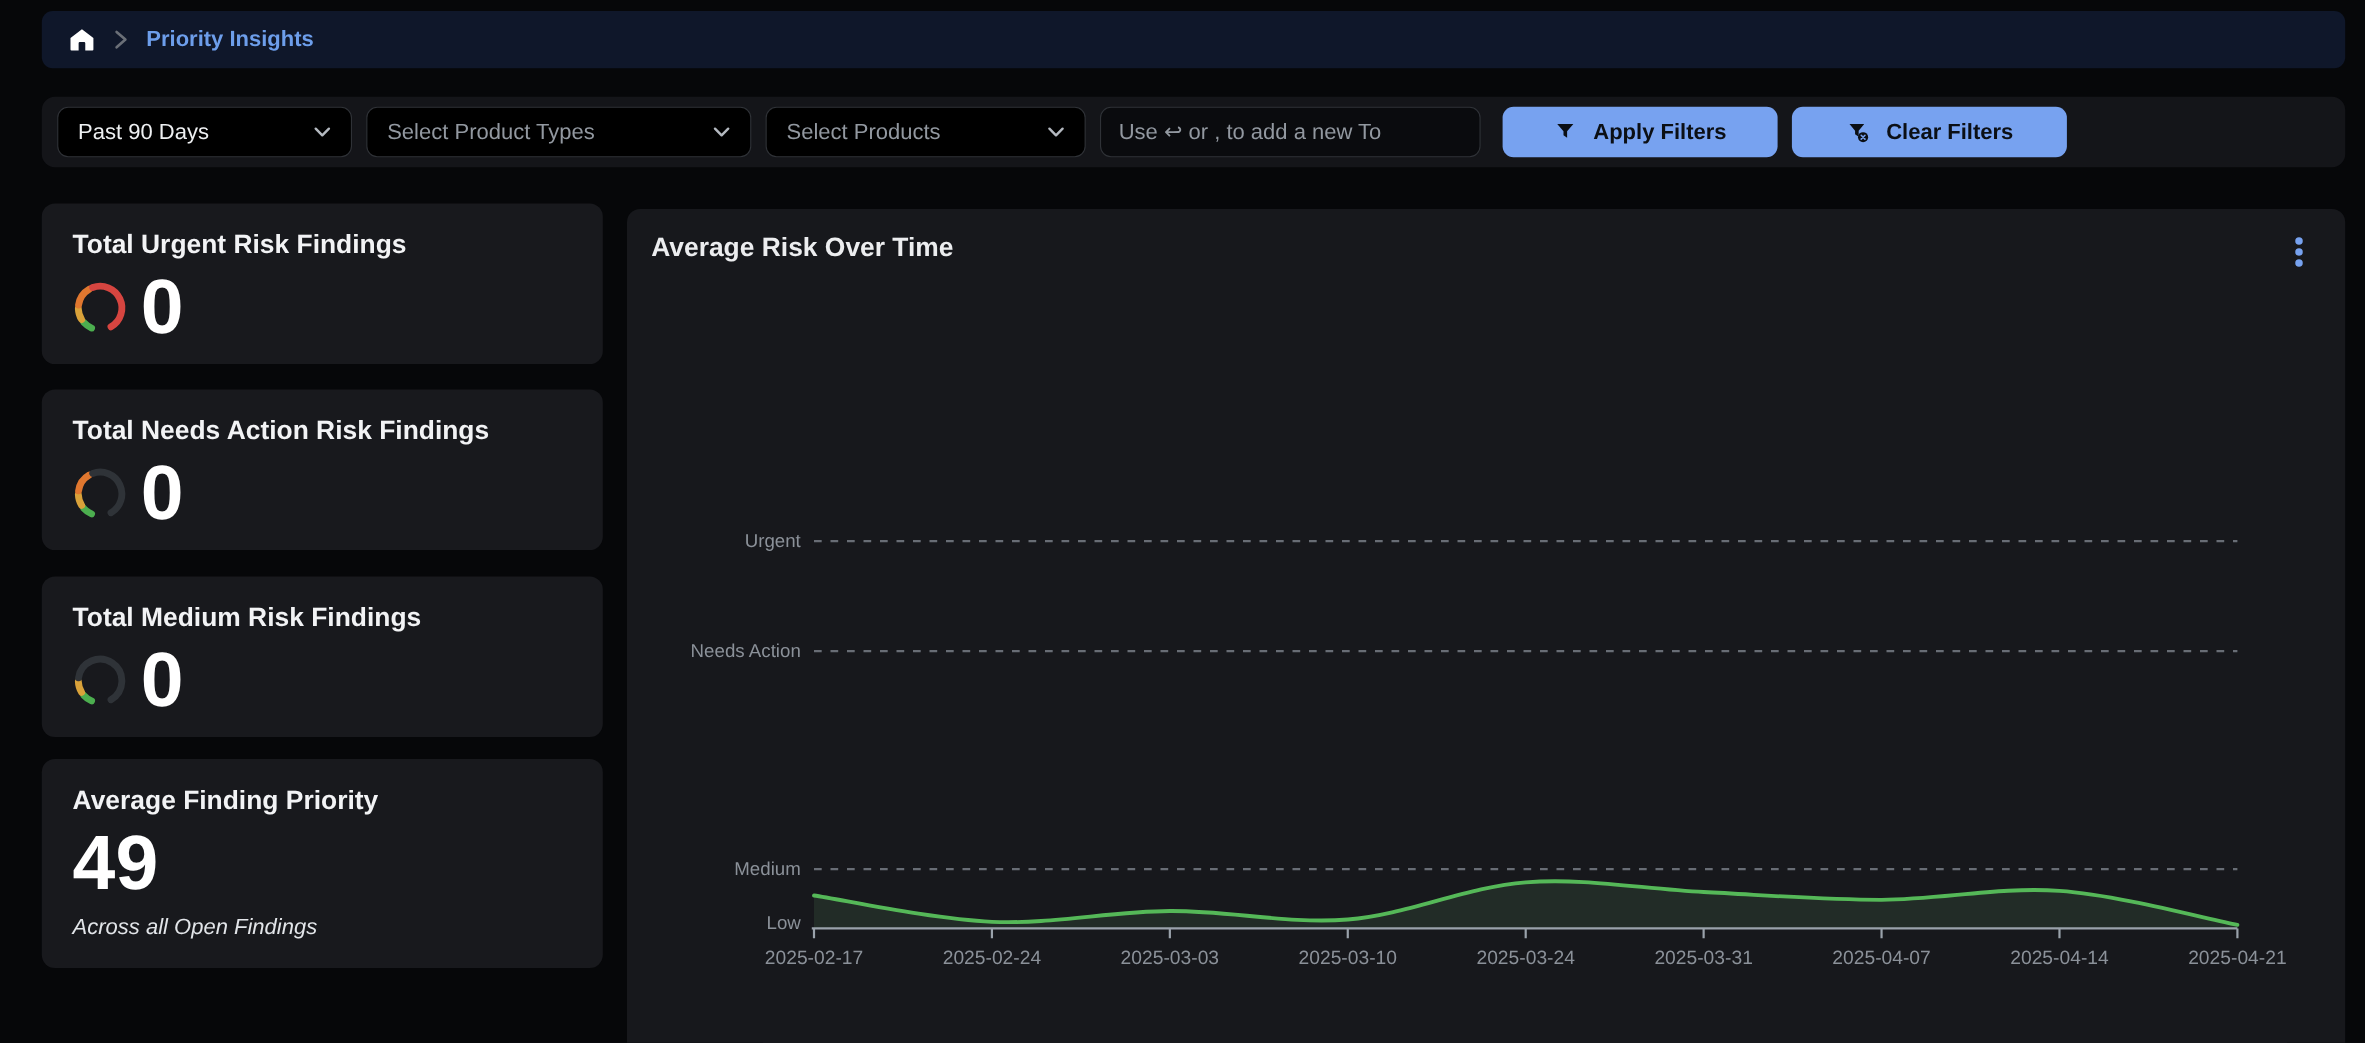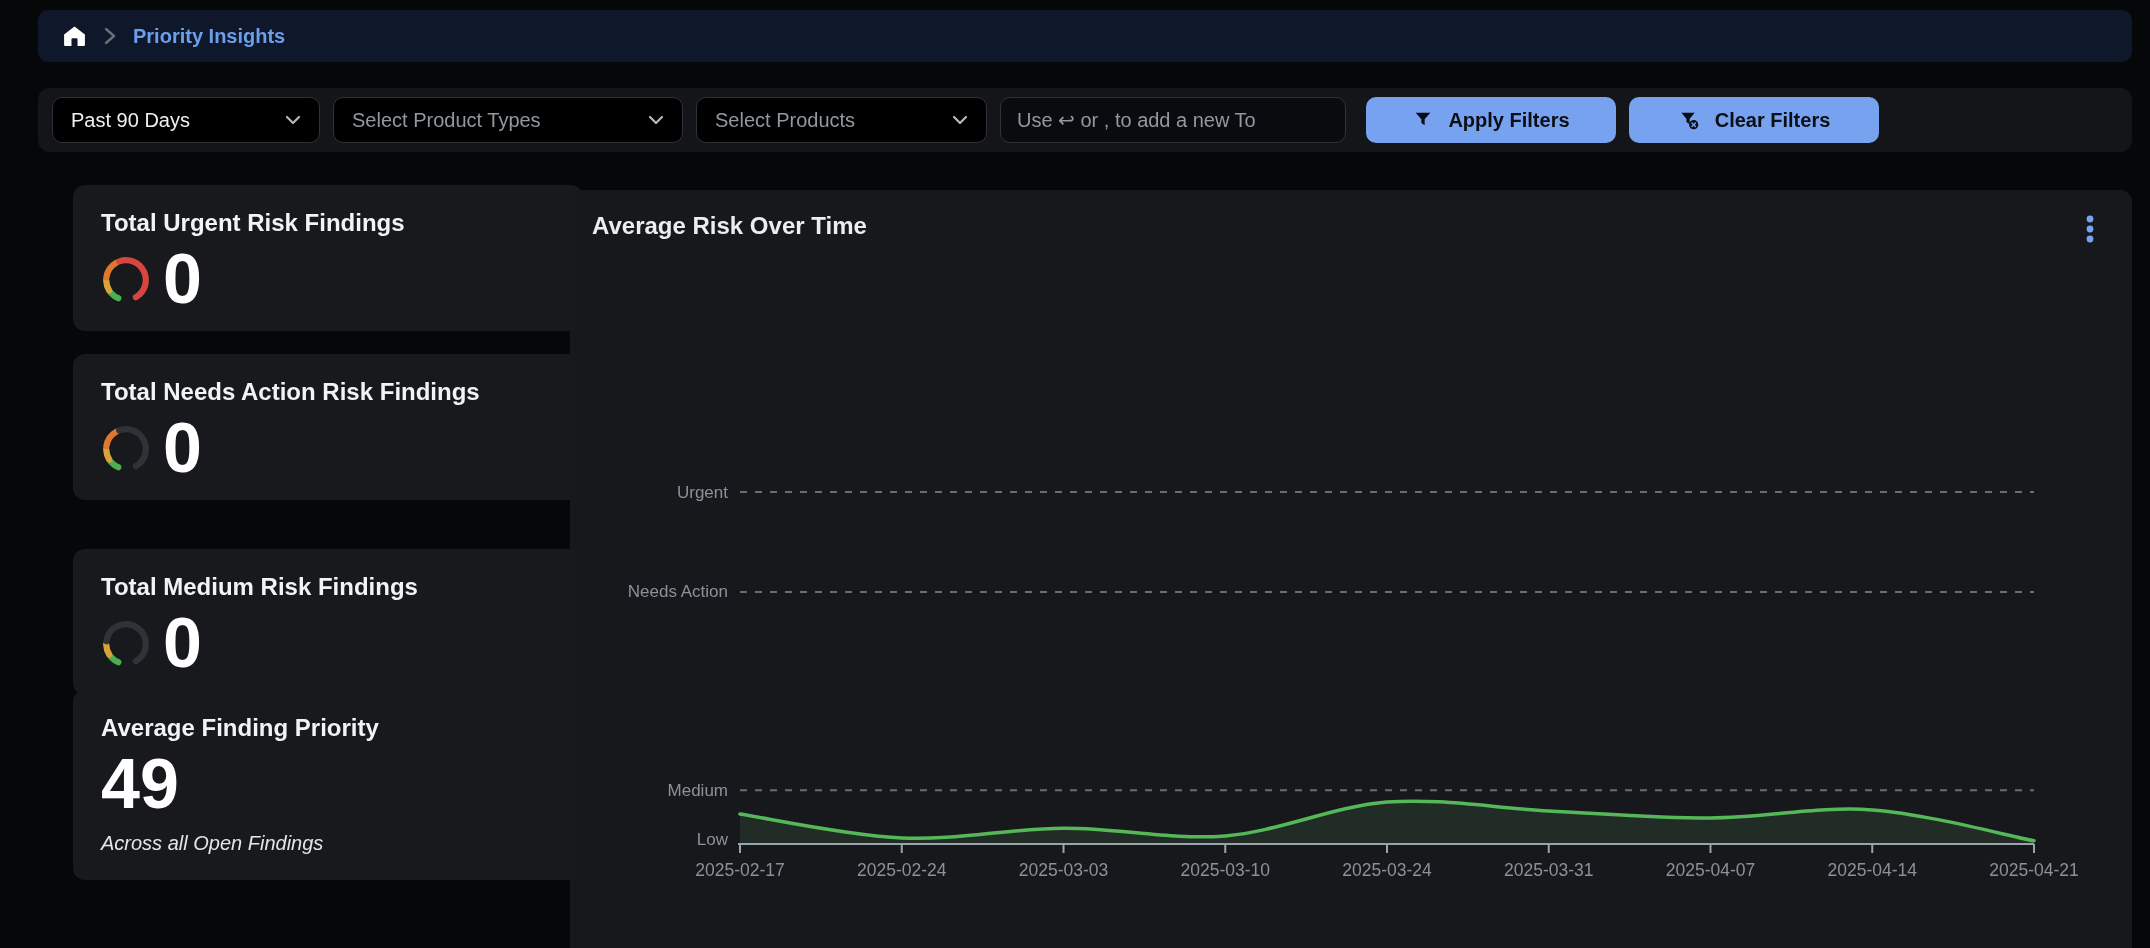--- a/index.html
+++ b/index.html
@@ -47,25 +47,25 @@
     display:flex; align-items:center; justify-content:center; gap:14px;
     font-size:20px; font-weight:700; color:#0b0f15; cursor:pointer;
     font-family:"Liberation Sans", sans-serif; flex:none;
   }
   .btn-apply{ width:250px; margin-left:7px; }
   .btn-clear{ width:250px; }
   .btn-export{ width:270px; }
   
   .card{
     position:absolute; left:38px; width:510px;
-    background:#18191d; border-radius:12px; padding:24px 28px;margin-left:35px;
+    background:#18191d; border-radius:12px; padding:24px 28px;
   }
   .card-1{ top:185px; height:146px; }
   .card-2{ top:354px; height:146px; }
-  .card-3{ top:549px; height:146px; }
+  .card-3{ top:524px; height:146px; }
   .card-4{ top:690px; height:190px; }
   .card-title{ font-size:24px; font-weight:600; color:#f2f3f5; }
   .card-row{ display:flex; align-items:center; gap:12px; margin-top:6px; }
   .card-value{ font-size:70px; font-weight:800; color:#ffffff; line-height:1.05; }
   .card-sub{ font-size:20px; font-style:italic; color:#e2e5e9; margin-top:10px; }
   .gauge{ width:50px; height:50px; }
   .gauge path{ fill:none; stroke-width:6; stroke-linecap:round; }
   .seg-green{ stroke:var(--gauge-green); }
   .seg-yellow{ stroke:var(--gauge-yellow); }
   .seg-orange{ stroke:var(--gauge-orange); }

